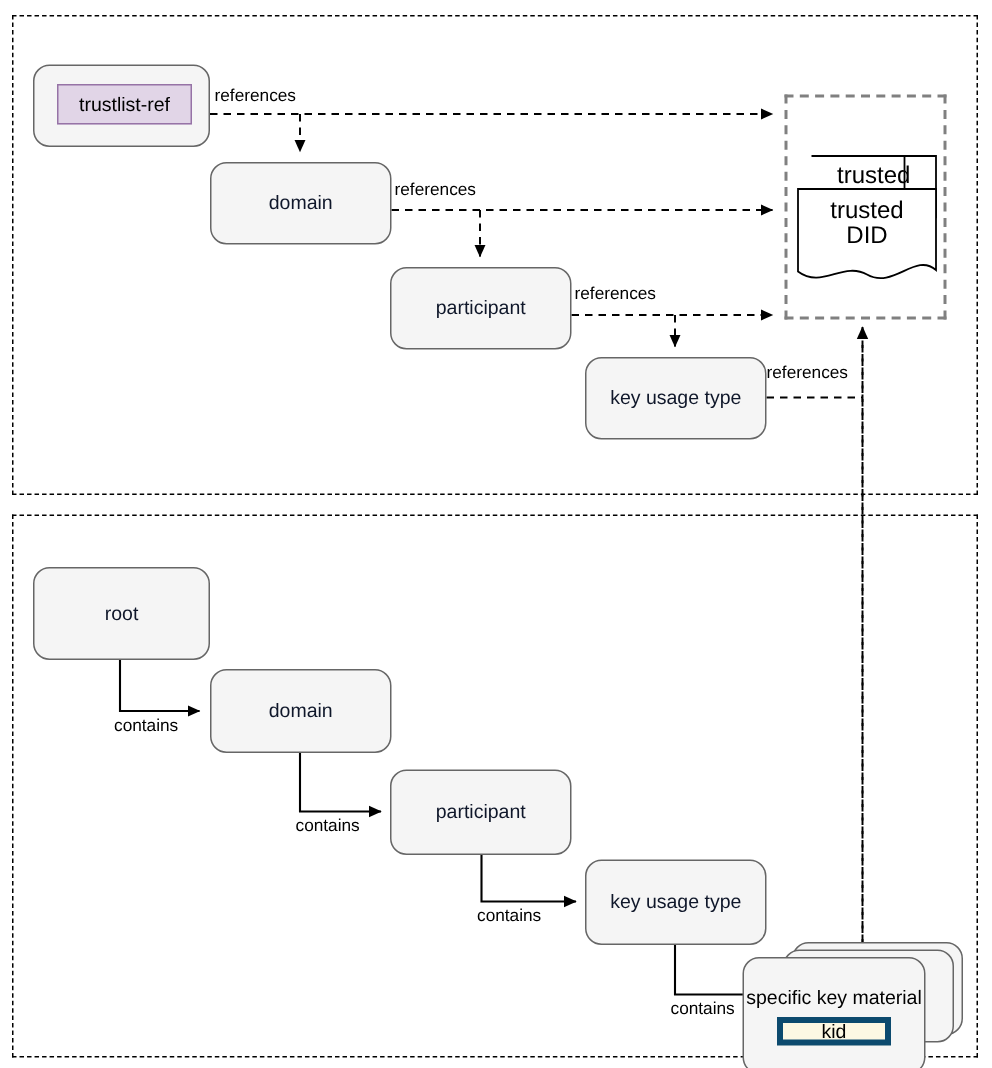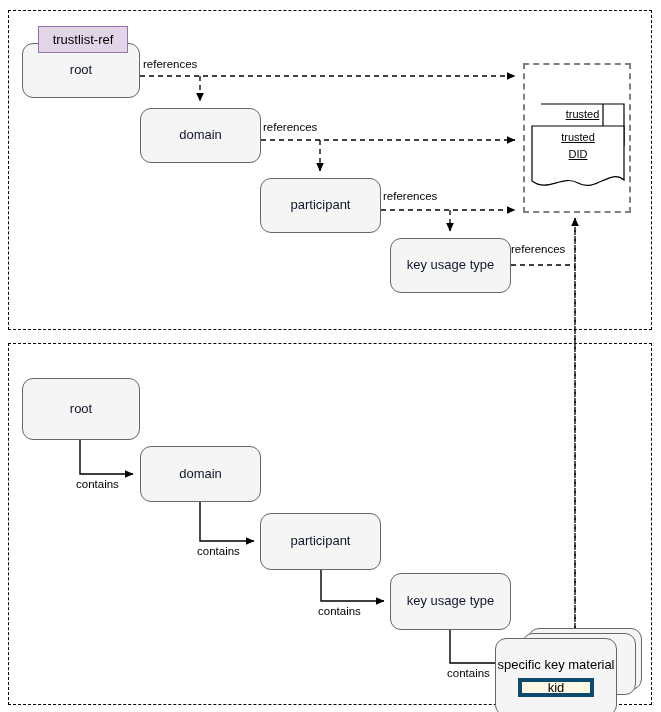--- a/index.html
+++ b/index.html
@@ -58,20 +58,21 @@
     position: absolute;
     box-sizing: border-box;
     background: #e1d5e7;
     border: 1px solid #9673a6;
     display: flex;
     align-items: center;
     justify-content: center;
     font-size: 13px;
     color: #000000;
     z-index: 5;
+    margin-top: 30px;
   }
   
   .inner-frame {
     position: absolute;
     box-sizing: border-box;
     border: 2.2px dashed #808080;
     background: transparent;
   }
   
   .stack-back {
@@ -112,26 +113,25 @@
     position: absolute;
     font-size: 11.5px;
     color: #000000;
     background: transparent;
     white-space: nowrap;
     line-height: 1;
   }
   
   .doc-text {
     position: absolute;
-    font-size: 11px;
+    font-size: 16px;
     color: #000000;
     text-align: center;
     line-height: 1.25;
     white-space: nowrap;
-    text-decoration: underline;
   }
 </style>
 </head>
 <body>
 
 <div id="diagram-root">
 
   <div class="frame" style="left:8px; top:10px; width:644px; height:320px;"></div>
   <div class="frame" style="left:8px; top:343px; width:644px; height:362px;"></div>
 

